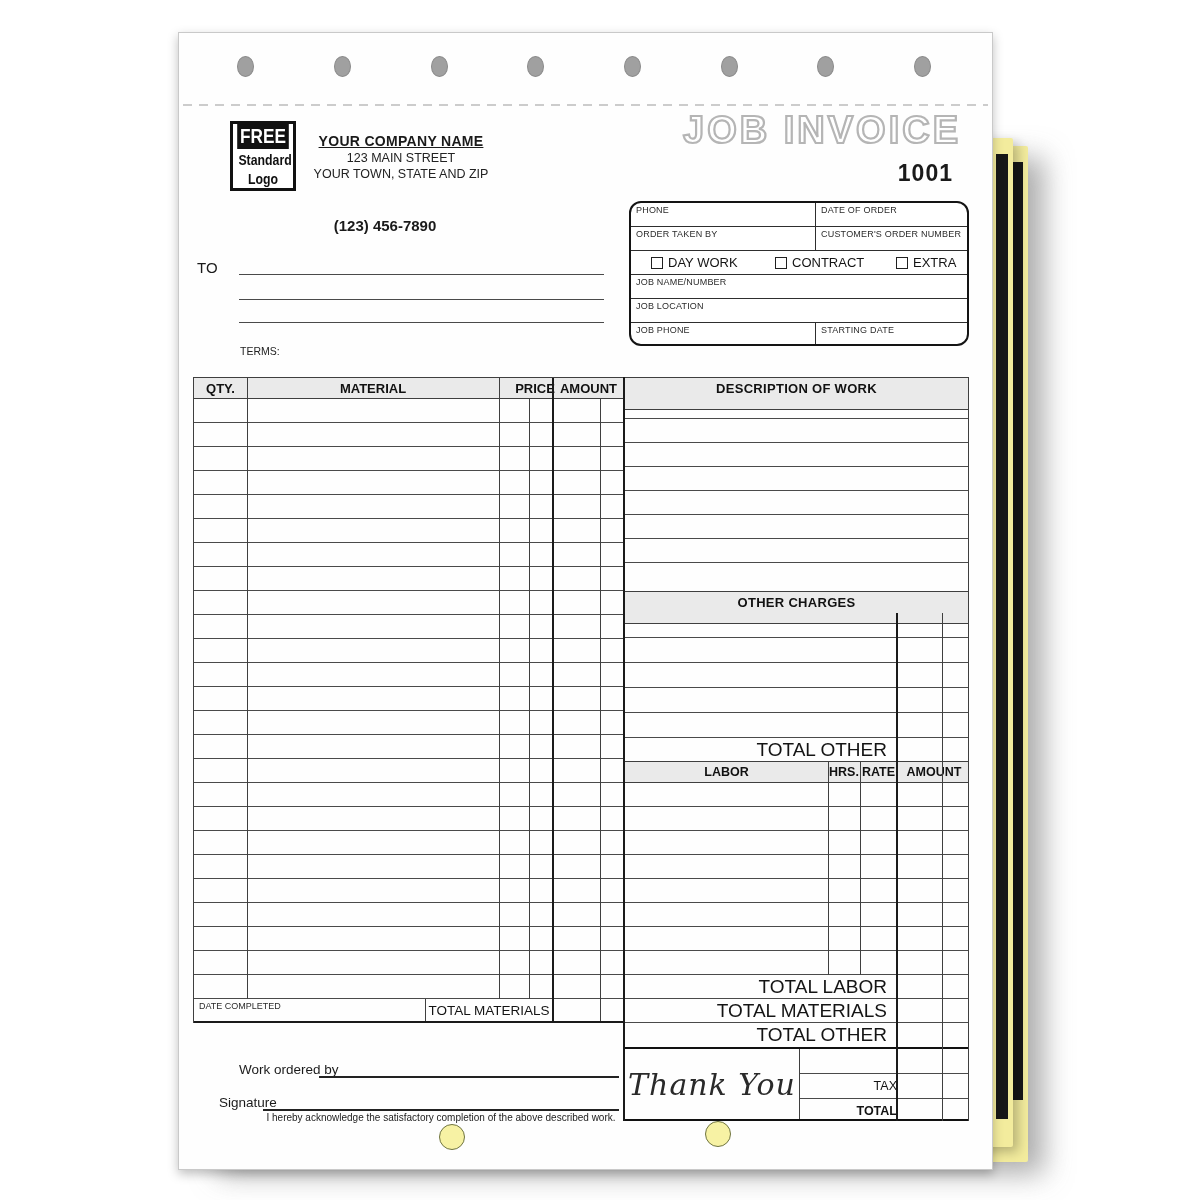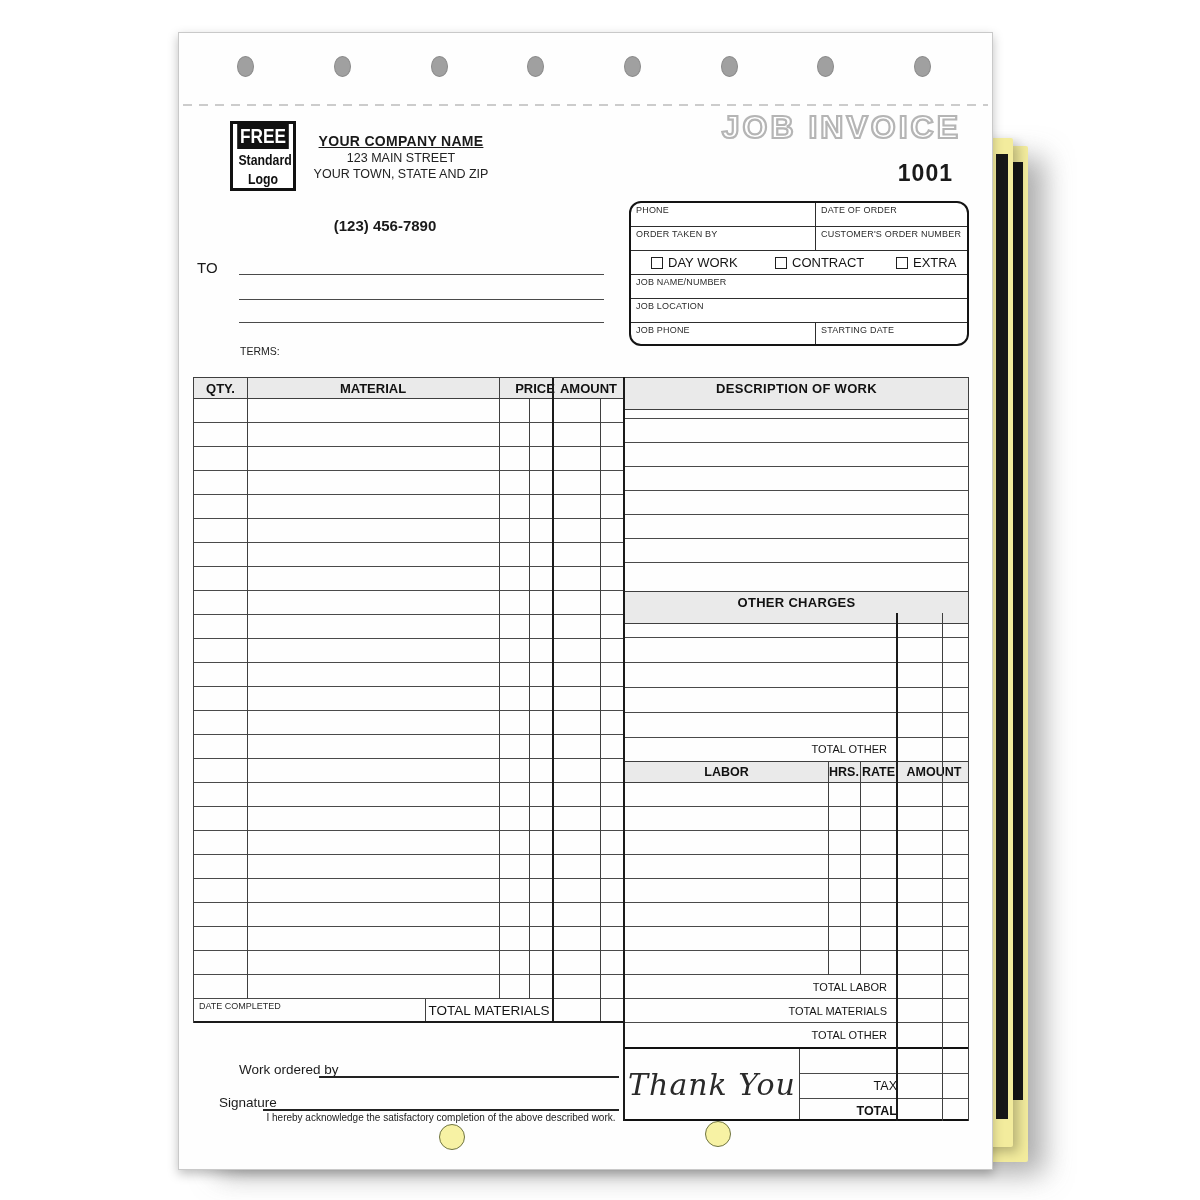--- a/index.html
+++ b/index.html
@@ -24,21 +24,21 @@
         background:repeating-linear-gradient(90deg,#cccccc 0 9px,transparent 9px 16px);}
   
   .logo{position:absolute;left:51px;top:88px;width:66px;height:70px;border:3px solid #111;background:#fff;text-align:center;}
   .logo-top{display:block;background:#111;color:#fff;font-weight:bold;font-size:20px;line-height:25px;transform:scaleX(.86);}
   .logo-mid{display:block;color:#111;font-weight:bold;font-size:15px;line-height:20px;margin-top:1px;transform:scaleX(.82);}
   .logo-bot{display:block;color:#111;font-weight:bold;font-size:15px;line-height:18px;transform:scaleX(.82);}
   .company{position:absolute;left:112px;top:100px;width:220px;text-align:center;}
   .company-name{font-size:14px;font-weight:bold;letter-spacing:.3px;text-decoration:underline;}
   .company-addr{font-size:12.5px;color:#222;line-height:14px;margin-top:2px;}
   .company-phone{position:absolute;left:96px;top:184px;width:220px;text-align:center;font-size:15px;font-weight:bold;}
-  .title-outline{position:absolute;right:31px;top:76px;font-size:32px;font-weight:bold;letter-spacing:3px;white-space:nowrap;
+  .title-outline{position:absolute;right:31px;top:76px;font-size:38px;font-weight:bold;letter-spacing:3px;white-space:nowrap;
         color:#ffffff;text-align:center;-webkit-text-stroke:2.2px var(--title-outline-gray,#b5b5b5);}
   .form-number{position:absolute;right:39px;top:127px;font-size:23px;font-weight:bold;letter-spacing:1px;}
   
   .order-box{position:absolute;left:450px;top:168px;width:340px;height:145px;border:2px solid #141414;
              border-radius:12px;overflow:hidden;background:#fff;}
   .ob-row{position:relative;height:24px;border-bottom:1px solid #2e2e2e;}
   .ob-row.last{height:25px;border-bottom:none;}
   .ob-label{position:absolute;left:5px;top:2px;font-size:9px;color:#2b2b2b;letter-spacing:.2px;}
   .ob-cell2{position:absolute;left:184px;top:0;bottom:0;right:0;border-left:1px solid #2e2e2e;}
   .ob-cell2 .ob-label{left:5px;}
@@ -69,21 +69,21 @@
   .work{position:absolute;left:444px;top:344px;width:346px;height:744px;
         border-left:2px solid #1a1a1a;border-right:1px solid #3f3f3f;}
   .w-band{position:absolute;left:0;right:0;height:33px;text-align:center;}
   .w-band .hdr{line-height:21px;letter-spacing:.3px;}
   #desc-lines{position:absolute;left:0;right:0;top:18px;}
   .desc-line{height:24px;border-bottom:1px solid #4a4a4a;}
   #oc-rows{position:absolute;left:0;right:0;top:236px;}
   .oc-row{height:25px;border-bottom:1px solid #4a4a4a;}
   .w-total-other{position:absolute;left:0;top:361px;height:23px;width:272px;}
   .w-total-other span,.ws-row span{display:block;width:272px;text-align:right;padding-right:10px;
-        font-size:11px;line-height:23px;color:#141414;}
+        font-size:19px;line-height:23px;color:#141414;}
   .labor-header{position:absolute;left:0;right:0;top:384px;height:22px;}
   .labor-header .hdr{position:absolute;top:3px;text-align:center;font-size:12.5px;}
   #labor-rows{position:absolute;left:0;right:0;top:406px;}
   .labor-row{height:24px;border-bottom:1px solid #4a4a4a;}
   .ws-totals{position:absolute;left:0;right:0;top:598px;}
   .ws-row{height:24px;border-bottom:1px solid #4a4a4a;}
   .ws-row.nb{border-bottom:none;}
   .ws-row span{line-height:24px;}
   .thank-box{position:absolute;left:0;right:0;top:670px;height:74px;border-top:2px solid #111;border-bottom:2px solid #111;}
   .thank-cell{position:absolute;left:0;top:0;bottom:0;width:175px;border-right:1px solid #3f3f3f;

